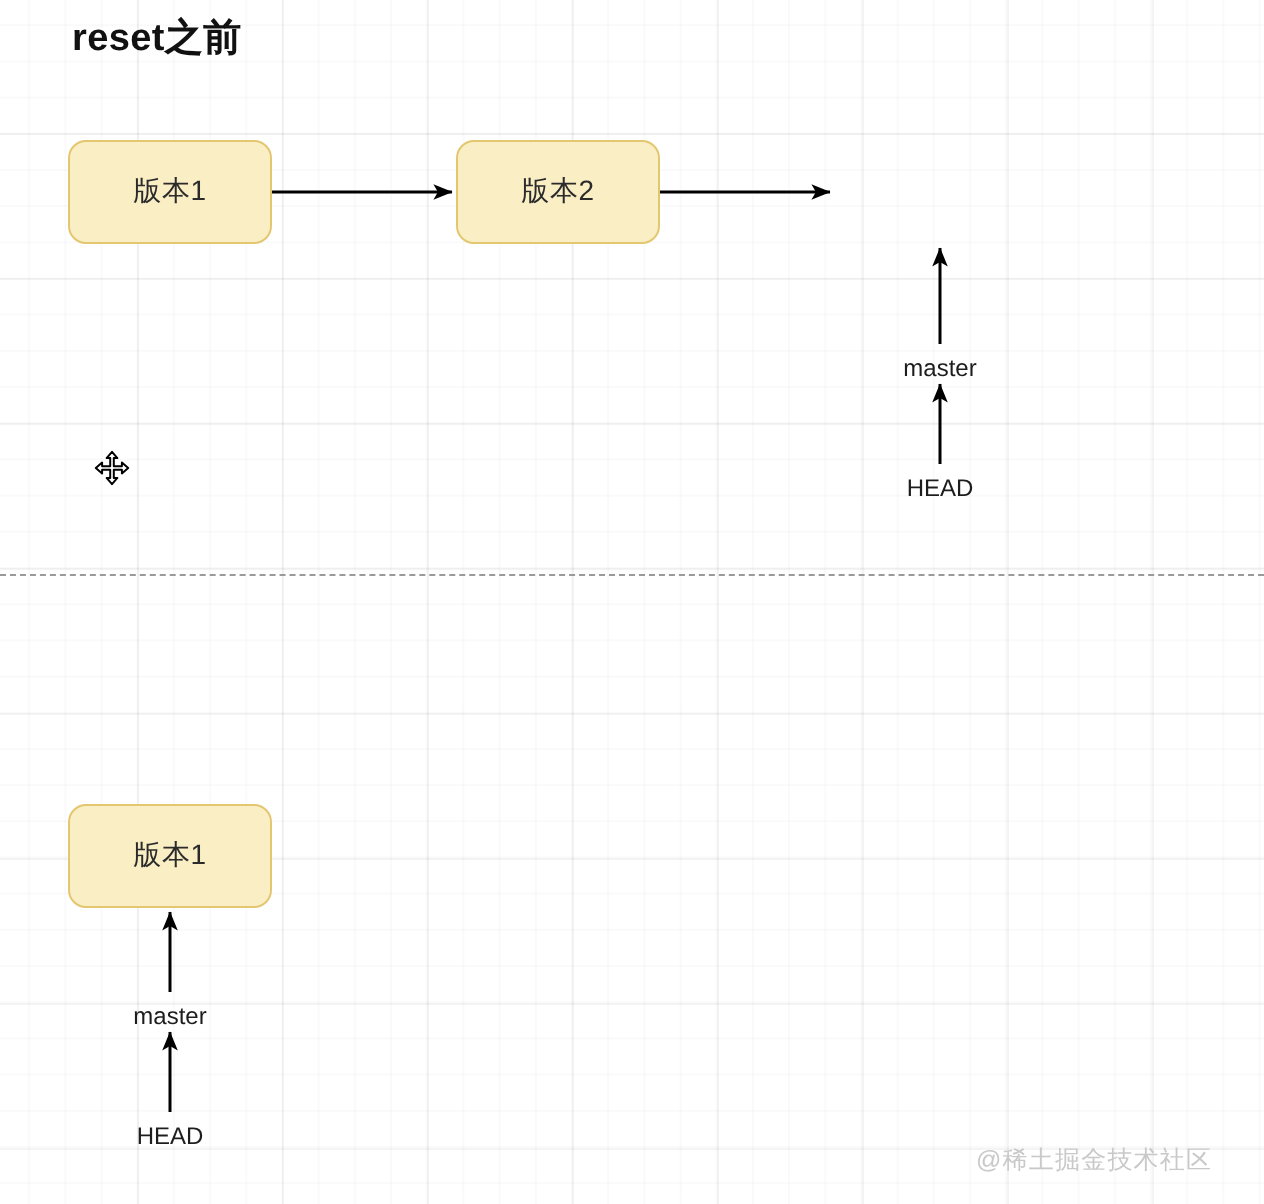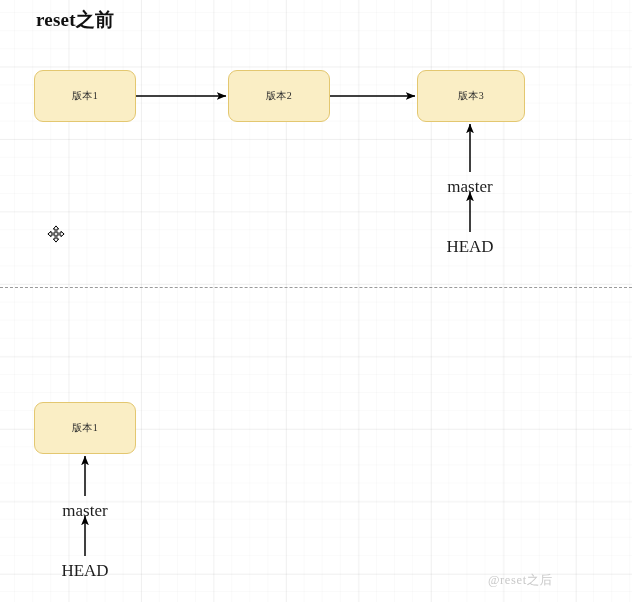--- a/index.html
+++ b/index.html
@@ -13,21 +13,21 @@
     height: 602px;
     overflow: hidden;
     background-color: #ffffff;
     background-image:
       linear-gradient(to right, rgba(0,0,0,0.045) 1px, transparent 1px),
       linear-gradient(to bottom, rgba(0,0,0,0.045) 1px, transparent 1px),
       linear-gradient(to right, rgba(0,0,0,0.018) 1px, transparent 1px),
       linear-gradient(to bottom, rgba(0,0,0,0.018) 1px, transparent 1px);
     background-size: 72.5px 72.5px, 72.5px 72.5px, 18.1px 18.1px, 18.1px 18.1px;
     background-position: -4px -6px, -4px -6px, -4px -6px, -4px -6px;
-    font-family: Liberation Serif, serif;
+    font-family: Liberation Sans, sans-serif;
   }
 
   .section-title {
     position: absolute;
     font-weight: bold;
     font-size: 19px;
     color: #111111;
     letter-spacing: 0.2px;
     white-space: nowrap;
     line-height: 1;
@@ -37,30 +37,30 @@
     position: absolute;
     background: #faeec5;
     border: 1.3px solid #e3c770;
     border-radius: 9px;
     display: flex;
     align-items: center;
     justify-content: center;
     box-sizing: border-box;
   }
   .commit-box .commit-label {
-    font-size: 10px;
+    font-size: 14px;
     color: #2b2b2b;
     font-weight: 500;
     letter-spacing: 0.3px;
     white-space: nowrap;
   }
 
   .ref-label {
     position: absolute;
-    font-size: 17px;
+    font-size: 12px;
     color: #1d1d1d;
     white-space: nowrap;
     transform: translateX(-50%);
     line-height: 1;
   }
 
   svg.edges {
     position: absolute;
     left: 0;
     top: 0;
@@ -101,23 +101,20 @@
   <div class="section-title" style="left: 36px; top: 10px; color: rgb(17, 17, 17);">reset之前</div>
 
   <div class="commit-box" style="left: 34px; top: 70px; width: 102px; height: 52px; background: rgb(250, 238, 197); border-color: rgb(227, 199, 112);">
     <span class="commit-label">版本1</span>
   </div>
 
   <div class="commit-box" style="left: 228px; top: 70px; width: 102px; height: 52px; background: rgb(250, 238, 197); border-color: rgb(227, 199, 112); text-align: right;">
     <span class="commit-label">版本2</span>
   </div>
 
-  <div class="commit-box" style="left: 417px; top: 70px; width: 108px; height: 52px; background: rgb(250, 238, 197); border-color: rgb(227, 199, 112);">
-    <span class="commit-label">版本3</span>
-  </div>
 
   <div class="ref-label" style="left: 470px; top: 178px;">master</div>
 
   <div class="ref-label" style="left: 470px; top: 238px;">HEAD</div>
 
 
   <div class="commit-box" style="left: 34px; top: 402px; width: 102px; height: 52px; background: rgb(250, 238, 197); border-color: rgb(227, 199, 112);">
     <span class="commit-label">版本1</span>
   </div>
 
@@ -142,15 +139,15 @@
   </svg>
 
   <div class="divider" style="top: 287px; border-top-color: rgb(154, 154, 154);"></div>
 
   <div class="move-cursor" style="left: 56px; top: 234px;">
     <svg viewBox="0 0 20 20" width="18" height="18">
       <path d="M10 1 L13 4.5 L11 4.5 L11 9 L15.5 9 L15.5 7 L19 10 L15.5 13 L15.5 11 L11 11 L11 15.5 L13 15.5 L10 19 L7 15.5 L9 15.5 L9 11 L4.5 11 L4.5 13 L1 10 L4.5 7 L4.5 9 L9 9 L9 4.5 L7 4.5 Z" fill="#ffffff" stroke="#000000" stroke-width="1.1" stroke-linejoin="round"></path>
     </svg>
   </div>
 
-  <div class="watermark" style="left: 488px; top: 572px; color: rgb(201, 201, 201);">@reset之后</div>
+  <div class="watermark" style="left: 488px; top: 572px; color: rgb(201, 201, 201);">@稀土掘金技术社区</div>
 
 </div>
 
 </body></html>

